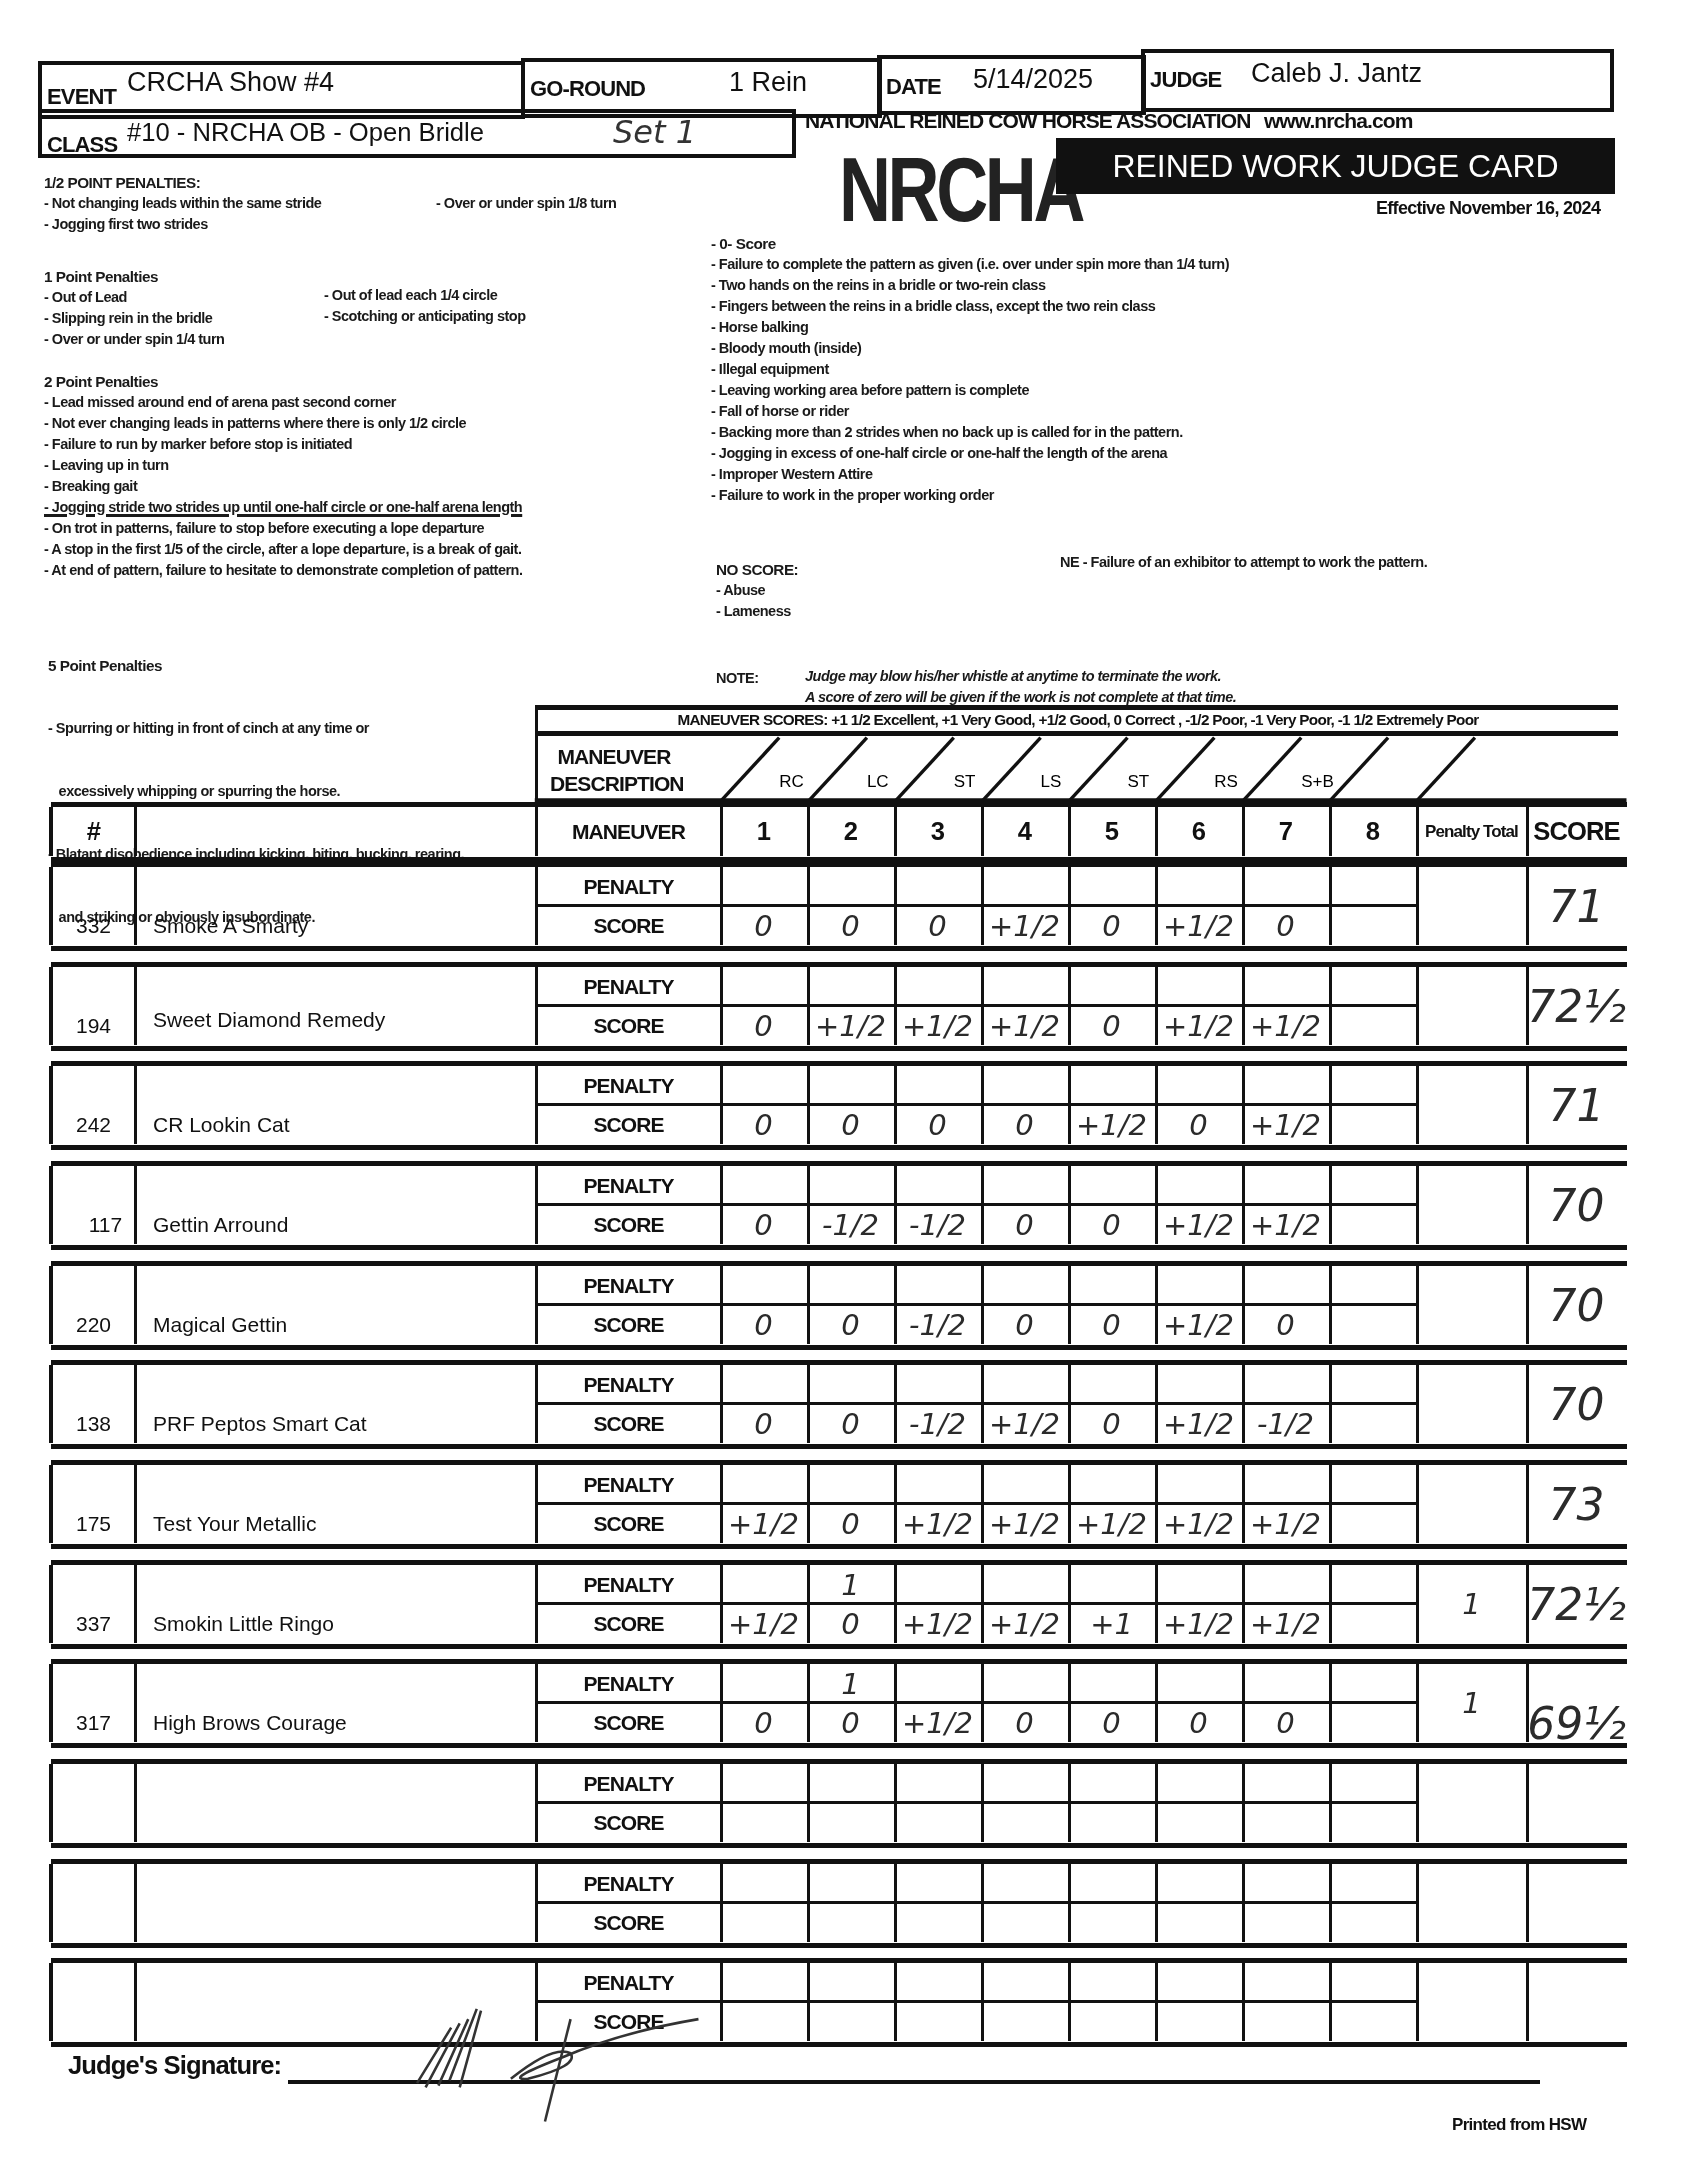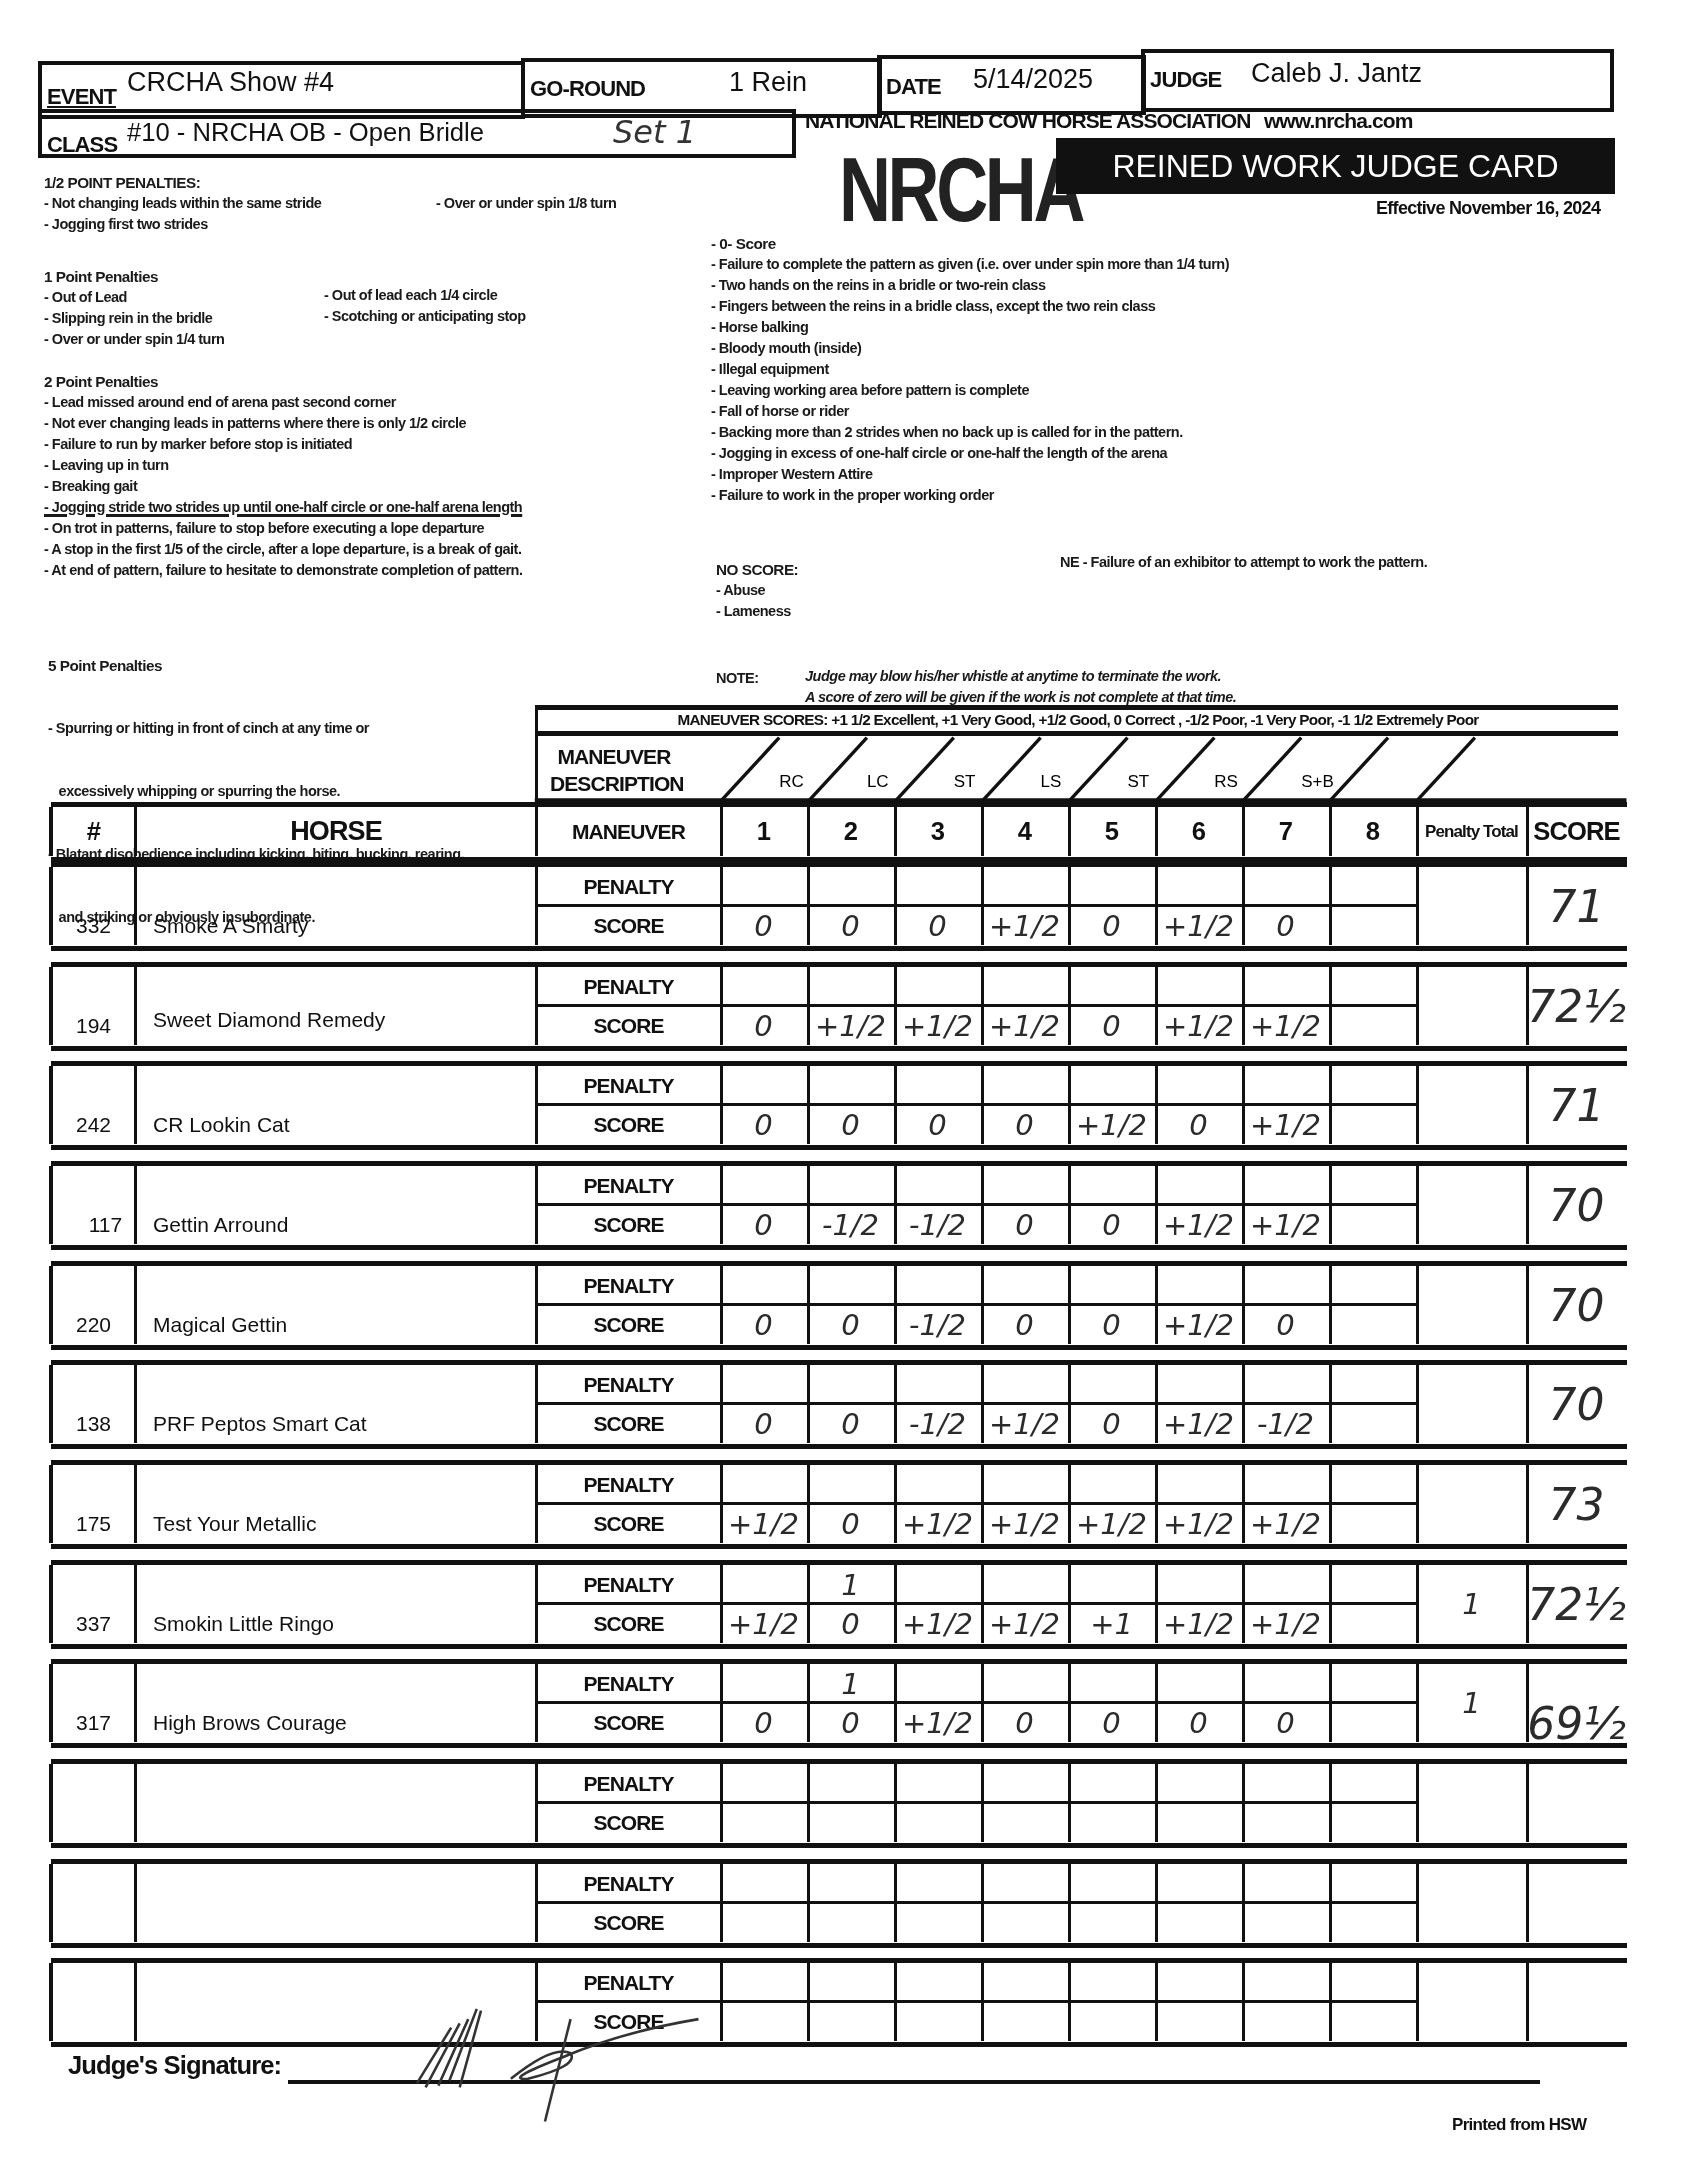--- a/index.html
+++ b/index.html
@@ -23,21 +23,21 @@
   .hline { position:absolute; height:3.4px; background:#111; }
   .lbl { font-weight:bold; font-size:21px; letter-spacing:-0.9px; }
   .hw { font-family:"DejaVu Sans", sans-serif; font-size:29px; color:#2b2b2b; font-style:italic; }
   .hwbig { font-family:"DejaVu Sans", sans-serif; font-size:44px; color:#2b2b2b; font-style:italic; }
   .horse-no, .horse-name { font-size:21px; }
 </style>
 </head>
 <body>
 
 <div class="hbox" style="left:38px; top:61px; width:487px; height:58px;">
-  <span class="hlabel" style="left:5.1px; top:19px;text-decoration:underline;">EVENT</span>
+  <span class="hlabel" style="left:5.1px; top:19px;">EVENT</span>
   <span class="hval" style="left:85px; top:1.7px;">CRCHA Show #4</span>
 </div>
 <div class="hbox" style="left:521px; top:58px; width:361px; height:60px;">
   <span class="hlabel" style="left:5.1px; top:13.6px;">GO-ROUND</span>
   <span class="hval" style="left:204px; top:5.1px;">1 Rein</span>
 </div>
 <div class="hbox" style="left:877px; top:55px; width:269px; height:60px;">
   <span class="hlabel" style="left:5.1px; top:15.3px;">DATE</span>
   <span class="hval" style="left:92px; top:5.1px;">5/14/2025</span>
 </div>
@@ -155,21 +155,20 @@
     <text x="1222" y="924" font-size="20" font-family="Liberation Sans, sans-serif">LS</text>
     <text x="1324" y="924" font-size="20" font-family="Liberation Sans, sans-serif">ST</text>
     <text x="1426" y="924" font-size="20" font-family="Liberation Sans, sans-serif">RS</text>
     <text x="1528" y="924" font-size="20" font-family="Liberation Sans, sans-serif">S+B</text>
     <text x="1630" y="924" font-size="20" font-family="Liberation Sans, sans-serif"></text>
   </svg>
 
 <div id="table-root">
     <div class="row-block" style="top:802px; height:60px;">
       <div class="cell lbl" style="left:0; top:0; width:85px; height:49px; font-size:25.6px;">#</div>
-      <div class="cell lbl" style="left:85px; top:0; width:400px; height:49px; font-size:27px;">HORSE</div>
       <div class="cell lbl" style="left:486px; top:0; width:183px; height:49px;">MANEUVER</div>
       <div class="cell lbl" style="left:669px; top:0; width:87px; height:49px; font-size:25.6px;">1</div>
       <div class="cell lbl" style="left:756px; top:0; width:87px; height:49px; font-size:25.6px;">2</div>
       <div class="cell lbl" style="left:843px; top:0; width:87px; height:49px; font-size:25.6px;">3</div>
       <div class="cell lbl" style="left:930px; top:0; width:87px; height:49px; font-size:25.6px;">4</div>
       <div class="cell lbl" style="left:1017px; top:0; width:87px; height:49px; font-size:25.6px;">5</div>
       <div class="cell lbl" style="left:1104px; top:0; width:87px; height:49px; font-size:25.6px;">6</div>
       <div class="cell lbl" style="left:1191px; top:0; width:87px; height:49px; font-size:25.6px;">7</div>
       <div class="cell lbl" style="left:1278px; top:0; width:87px; height:49px; font-size:25.6px;">8</div>
       <div class="cell lbl" style="left:1365px; top:0; width:111px; height:49px; font-size:17px; text-align:center; line-height:19px;">Penalty Total</div>

